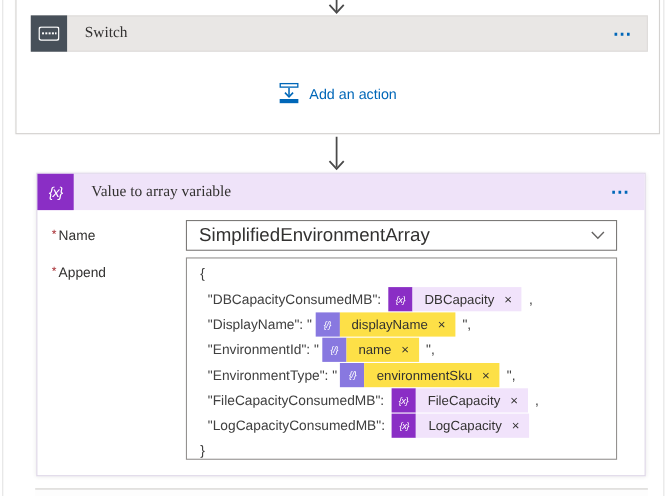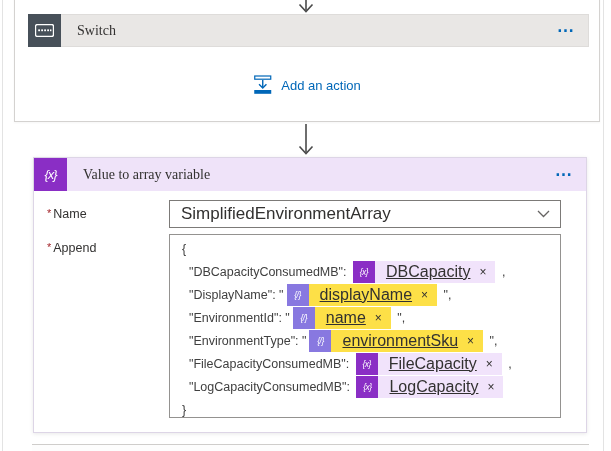--- a/index.html
+++ b/index.html
@@ -87,21 +87,21 @@
   .tok-icon {
     width:22px; height:22px; color:#fff; flex:0 0 22px;
     display:flex; align-items:center; justify-content:center;
     font-size:8.5px; font-style:italic; letter-spacing:-0.5px;
   }
   .tok-pill { display:flex; align-items:center; height:22px; }
   .tok-var .tok-icon { background:#8a2ec5; }
   .tok-var .tok-pill { background:#f1e3fb; }
   .tok-json .tok-icon { background:#8878e0; }
   .tok-json .tok-pill { background:#fde047; }
-  .tok-label { padding:0 7px 0 11px; font-size:16px; color:#323130;text-decoration:underline; }
+  .tok-label { padding:0 7px 0 11px; font-size:12px; color:#323130; }
   .tok-close { padding:0 9px 0 2px; font-size:12px; color:#323130; cursor:pointer; }
 
   
   .next-card-edge {
     position:absolute; left:32px; top:444px; width:557px; height:7px;
     border-top:1px solid #cfcdcb; background:#fdfdfd;
   }
 </style>
 </head>
 <body>

